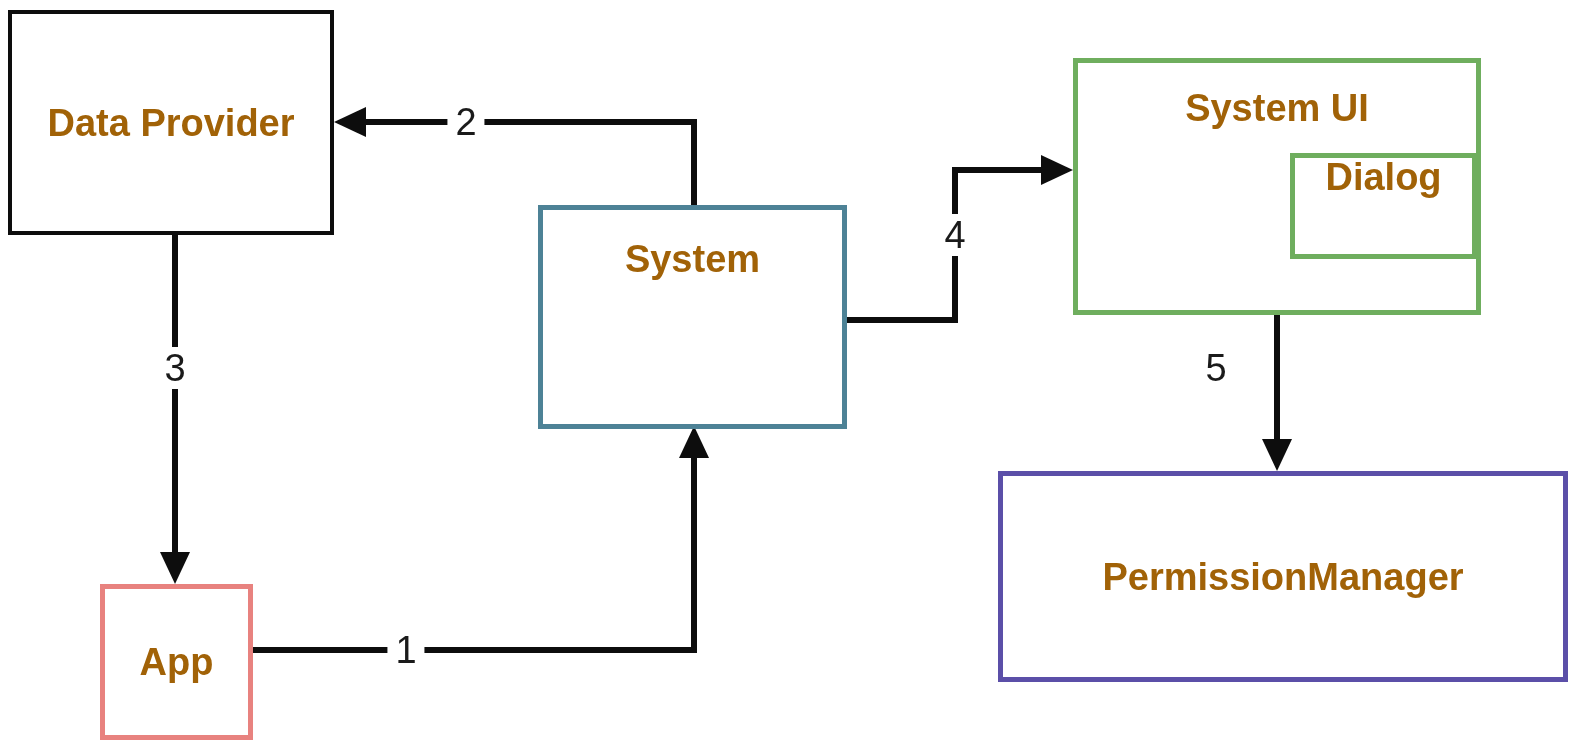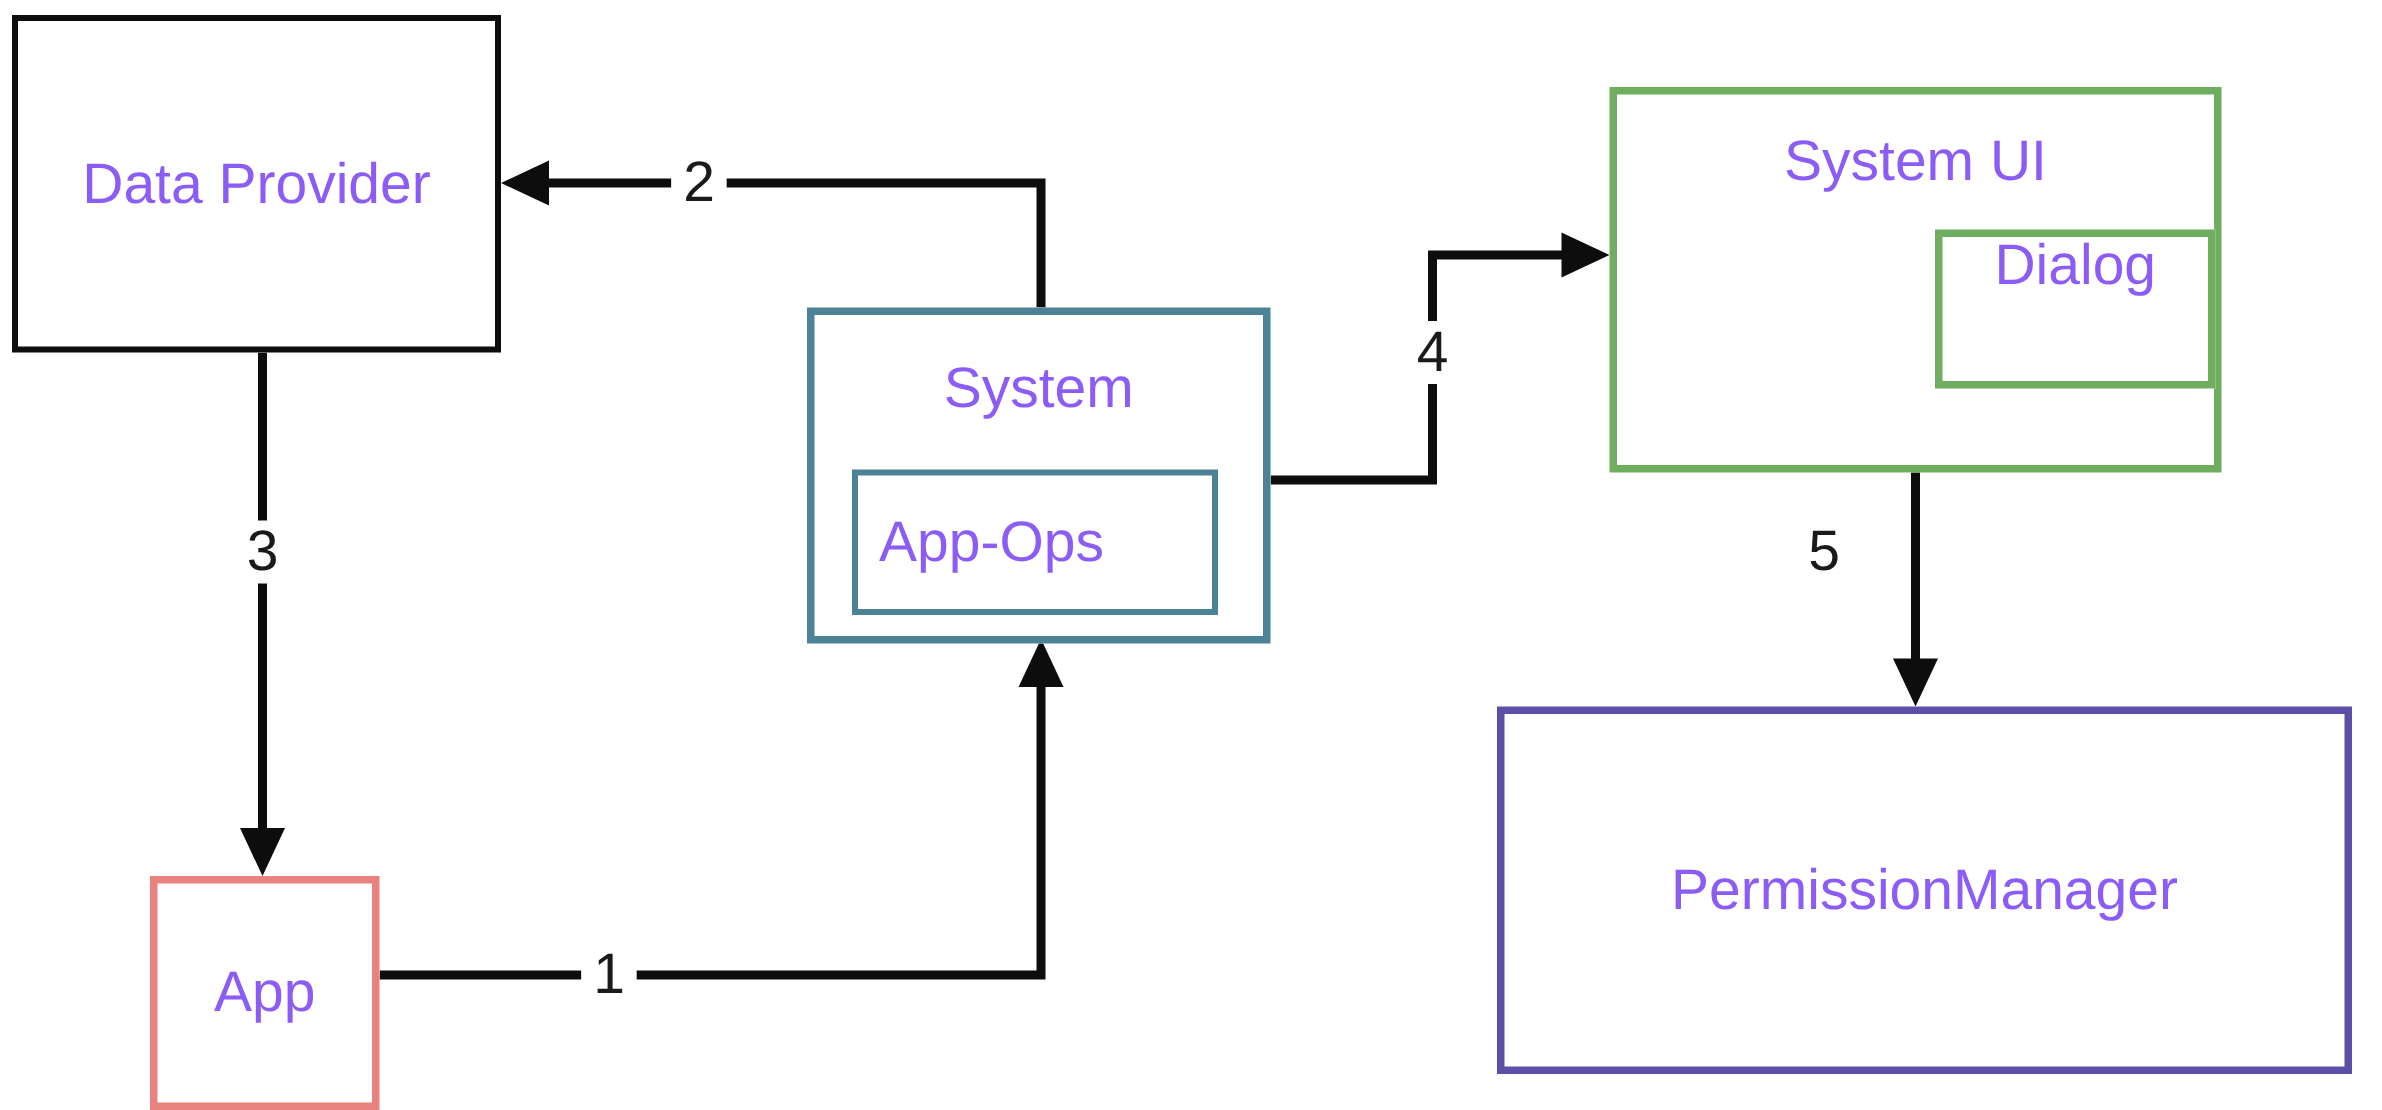--- a/index.html
+++ b/index.html
@@ -18,23 +18,24 @@
     overflow: hidden;
   }
   .node {
     position: absolute;
     box-sizing: border-box;
     background: #ffffff;
     display: flex;
     justify-content: center;
   }
   .node-label {
-    color: #8b5cf6;
+    color: #a16207;
     white-space: nowrap;
     line-height: 1;
+    font-weight: bold;
   }
 
   
   #node-data-provider {
     left: 8px; top: 10px; width: 326px; height: 225px;
     border: 4px solid #0d0d0d;
     align-items: center;
   }
   #node-data-provider .node-label { font-size: 38px; }
 
@@ -80,21 +81,21 @@
   
   #node-dialog {
     left: 1290px; top: 153px; width: 187px; height: 106px;
     border: 5px solid #6fae5e;
     align-items: flex-start;
   }
   #node-dialog .node-label { font-size: 38px; }
 
   
   #node-permission-manager {
-    left: 998px; top: 471px; width: 570px; height: 245px;
+    left: 998px; top: 471px; width: 570px; height: 211px;
     border: 5px solid #5b4fa8;
     align-items: center;
   }
   #node-permission-manager .node-label { font-size: 38px; }
 
   
   #edges {
     position: absolute;
     left: 0; top: 0;
     width: 1588px; height: 740px;
@@ -157,23 +158,20 @@
   </div>
 
   <div class="node" id="node-app">
     <span class="node-label">App</span>
   </div>
 
   <div class="node" id="node-system">
     <span class="node-label">System</span>
   </div>
 
-  <div class="node" id="node-app-ops">
-    <span class="node-label">App-Ops</span>
-  </div>
 
   <div class="node" id="node-system-ui">
     <span class="node-label">System UI</span>
   </div>
 
   <div class="node" id="node-dialog">
     <span class="node-label">Dialog</span>
   </div>
 
   <div class="node" id="node-permission-manager">

